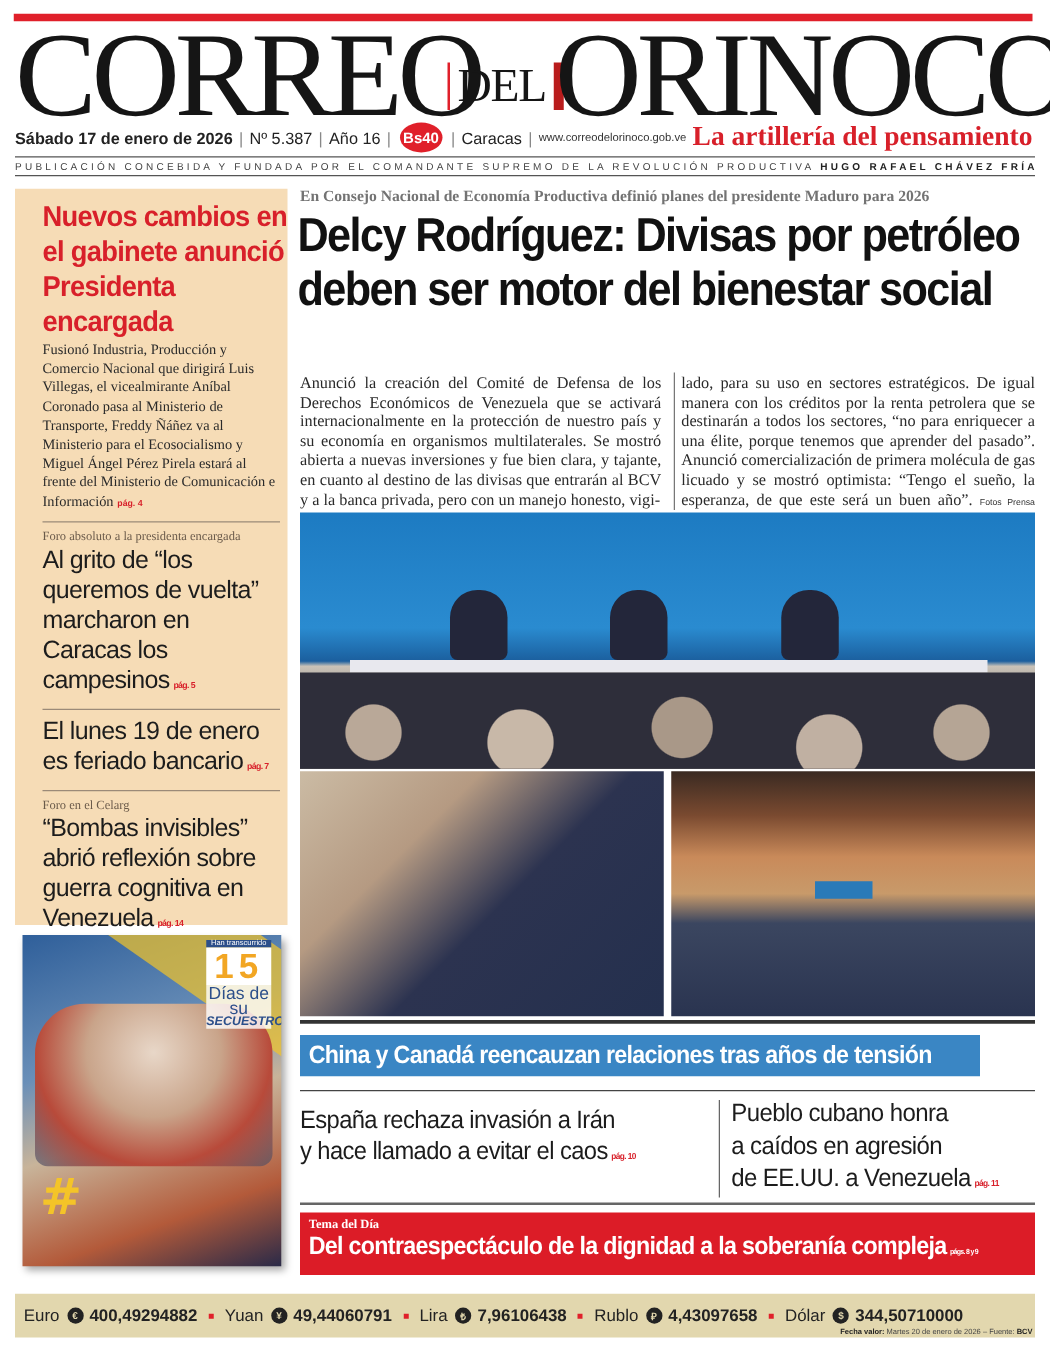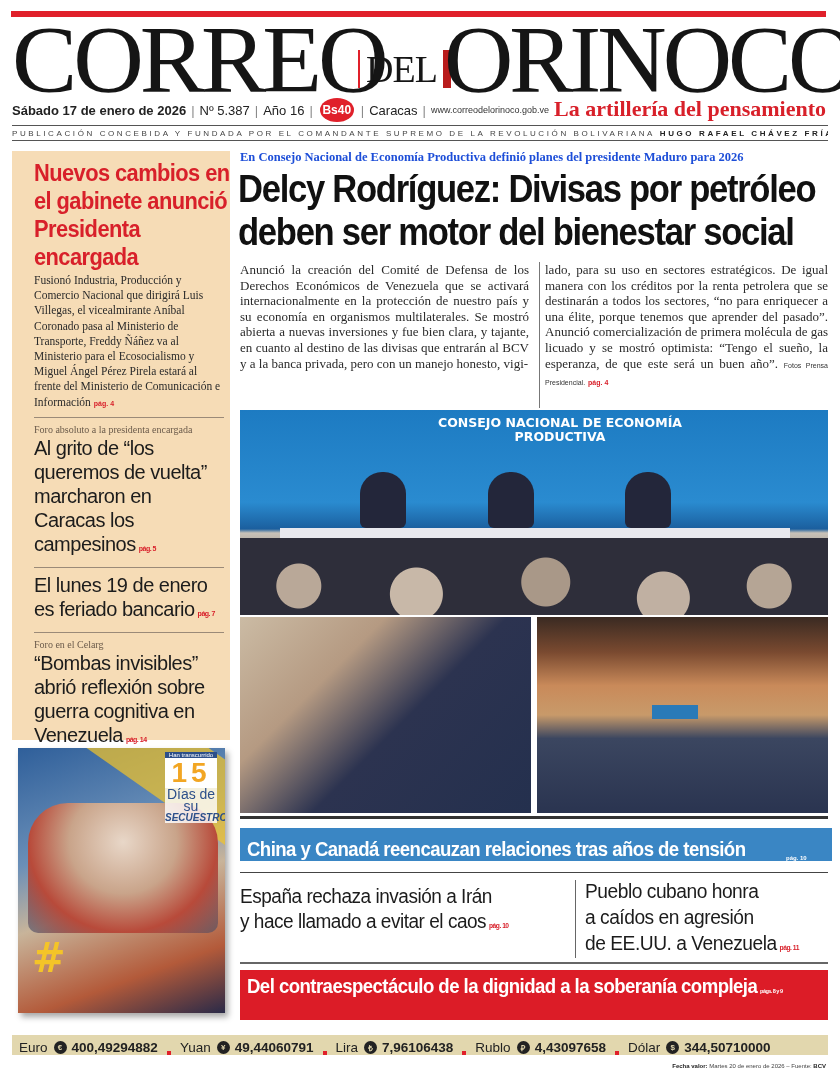--- a/index.html
+++ b/index.html
@@ -38,60 +38,60 @@
   .promo-counter { position: absolute; right: 8px; top: 4px; width: 52px; text-align: center; }
   .promo-counter .small { font-size: 6px; color: #fff; background: #2c4f8a; }
   .promo-counter .num { font-family: "Liberation Sans", sans-serif; font-weight: bold; font-size: 28px; color: #f2a623; background: #fff; line-height: 30px; letter-spacing: 4px; }
   .promo-counter .dias { font-size: 14px; color: #2c4f8a; font-weight: normal; line-height: 12px; background: rgba(255,255,255,0.8); }
   .promo-counter .sec { font-size: 10px; color: #2c4f8a; font-weight: bold; font-style: italic; background: rgba(255,255,255,0.8); }
   .promo-people { position: absolute; left: 10px; top: 55px; width: 190px; height: 130px; border-radius: 40px 40px 10px 10px; background: radial-gradient(ellipse at 50% 30%, #e8d7c8 0%, #c9a48a 40%, #b84a3a 70%, rgba(60,80,110,0.6) 100%); }
   .promo-hash { position: absolute; left: 14px; top: 190px; font-family: "DejaVu Sans", sans-serif; font-weight: bold; font-size: 40px; color: #f4c428; line-height: 40px; }
   .promo-title { position: absolute; left: 44px; top: 192px; font-family: "DejaVu Sans", sans-serif; font-weight: bold; font-size: 18px; line-height: 20px; color: #fff; text-shadow: 1px 1px 2px rgba(0,0,0,0.5); }
 
   
-  .main-kicker { position: absolute; left: 240px; top: 150px; width: 590px; font-family: "Liberation Serif", serif; font-weight: bold; font-size: 12.5px; color: #1d4ed8; white-space: nowrap; }
+  .main-kicker { position: absolute; left: 240px; top: 150px; width: 590px; font-family: "Liberation Serif", serif; font-weight: bold; font-size: 12.5px; color: #737373; white-space: nowrap; }
   .main-head { position: absolute; left: 238px; top: 168px; width: 592px; font-family: "Liberation Sans", sans-serif; font-weight: bold; font-size: 38px; line-height: 43px; color: #111; letter-spacing: -1.4px; transform: scaleX(0.91); transform-origin: left; white-space: nowrap; }
   .main-body { position: absolute; left: 240px; top: 262px; width: 588px; height: 146px; display: flex; gap: 10px; }
-  .main-body .col { width: 289px; font-family: "Liberation Serif", serif; font-size: 13px; line-height: 15.6px; color: #2a2a2a; text-align: justify; }
+  .main-body .col { width: 289px; font-family: "Liberation Serif", serif; font-size: 13px; line-height: 15.6px; color: #2a2a2a; text-align: justify; margin-top: 36px; }
   .main-body .col + .col { border-left: 1px solid #777; padding-left: 5px; }
   .credit { font-family: "Liberation Sans", sans-serif; font-size: 7px; color: #333; }
 
   
   .photo-main { position: absolute; left: 240px; top: 410px; width: 588px; height: 205px; background: linear-gradient(180deg, #1d7bc2 0%, #2a8bd0 45%, #1b5f9e 58%, #c9c2b8 60%, #8c857d 75%, #3f3c3c 100%); overflow: hidden; }
   .photo-main .banner { position: absolute; left: 190px; top: 6px; width: 260px; text-align: center; font-family: "DejaVu Sans", sans-serif; font-weight: bold; font-size: 12.5px; line-height: 14px; color: #fff; }
   .photo-main .table { position: absolute; left: 40px; top: 118px; width: 510px; height: 10px; background: #e8e8ee; }
   .photo-main .person { position: absolute; top: 62px; width: 46px; height: 56px; border-radius: 22px 22px 6px 6px; background: #23263a; }
   .photo-main .crowd { position: absolute; left: 0; top: 128px; width: 588px; height: 80px; background: radial-gradient(circle at 10% 60%, #b9a898 0 22px, transparent 23px), radial-gradient(circle at 30% 70%, #c8b8a8 0 26px, transparent 27px), radial-gradient(circle at 52% 55%, #a99888 0 24px, transparent 25px), radial-gradient(circle at 72% 75%, #c0b0a2 0 26px, transparent 27px), radial-gradient(circle at 90% 60%, #b5a595 0 22px, transparent 23px), #2e2e3a; }
 
   .photo-left { position: absolute; left: 240px; top: 617px; width: 291px; height: 196px; background: linear-gradient(135deg, #cbbba4 0%, #b59a82 30%, #2c3350 55%, #24304e 100%); overflow: hidden; }
   .photo-right { position: absolute; left: 537px; top: 617px; width: 291px; height: 196px; background: linear-gradient(180deg, #3a2a22 0%, #7a4a30 18%, #c98a5a 35%, #c89a6a 50%, #3b4660 62%, #2a3450 100%); overflow: hidden; }
   .photo-right .stage { position: absolute; left: 115px; top: 88px; width: 46px; height: 14px; background: #2a7ab8; }
 
   .sep-thick { position: absolute; left: 240px; top: 816px; width: 588px; height: 3px; background: #333; }
 
-  .blue-band { position: absolute; left: 240px; top: 828px; width: 592px; height: 33px; background: #3a86c4; display: flex; align-items: flex-end; padding-left: 7px; }
+  .blue-band { position: absolute; left: 240px; top: 828px; width: 544px; height: 33px; background: #3a86c4; display: flex; align-items: center; padding-left: 7px; }
   .blue-band .txt { font-family: "Liberation Sans", sans-serif; font-weight: bold; font-size: 20px; color: #fff; letter-spacing: -0.6px; transform: scaleX(0.93); transform-origin: left; white-space: nowrap; }
   .blue-band .pag { color: #fff; font-size: 6px; }
 
   .sep-thin { position: absolute; left: 240px; top: 872px; width: 588px; height: 1px; background: #444; }
 
   .story-es { position: absolute; left: 240px; top: 884px; width: 330px; }
   .story-es .kicker { font-size: 9.5px; color: #555; }
   .story-es .head { font-family: "Liberation Sans", sans-serif; font-size: 20px; line-height: 25px; color: #1c1c1c; letter-spacing: -0.5px; transform: scaleX(0.95); transform-origin: left; white-space: nowrap; }
   .vdiv { position: absolute; left: 575px; top: 880px; width: 1px; height: 78px; background: #666; }
   .story-cu { position: absolute; left: 585px; top: 878px; width: 245px; font-family: "Liberation Sans", sans-serif; font-size: 20px; line-height: 26px; color: #1c1c1c; letter-spacing: -0.5px; transform: scaleX(0.96); transform-origin: left; white-space: nowrap; }
 
   .sep-thin2 { position: absolute; left: 240px; top: 962px; width: 588px; height: 2px; background: #666; }
 
   .red-band { position: absolute; left: 240px; top: 970px; width: 588px; height: 50px; background: #dc1c27; padding: 4px 7px; }
   .red-band .kick { font-family: "Liberation Serif", serif; font-weight: bold; font-size: 10px; color: #fff; }
   .red-band .txt { font-family: "Liberation Sans", sans-serif; font-weight: bold; font-size: 20px; line-height: 24px; color: #fff; letter-spacing: -0.6px; transform: scaleX(0.93); transform-origin: left; white-space: nowrap; }
   .red-band .pag { color: #fff; font-size: 6px; }
 
-  .fx-bar { position: absolute; left: 12px; top: 1035px; width: 816px; height: 20px; background: #e2d7ae; display: flex; align-items: flex-end; padding-left: 7px; font-family: "Liberation Sans", sans-serif; font-size: 13.5px; color: #222; white-space: nowrap; }
+  .fx-bar { position: absolute; left: 12px; top: 1035px; width: 816px; height: 35px; background: #e2d7ae; display: flex; align-items: center; padding-left: 7px; font-family: "Liberation Sans", sans-serif; font-size: 13.5px; color: #222; white-space: nowrap; }
   .fx-item { display: inline-flex; align-items: center; }
   .fx-name { margin-right: 6px; }
   .fx-icon { display: inline-flex; align-items: center; justify-content: center; width: 13px; height: 13px; border-radius: 50%; background: #222; color: #e2d7ae; font-size: 8px; font-weight: bold; margin-right: 5px; }
   .fx-val { font-weight: bold; }
   .fx-dot { display: inline-block; width: 4px; height: 4px; background: #e0202a; margin: 0 9px; }
   .fx-note { position: absolute; right: 14px; top: 1063px; font-family: "Liberation Sans", sans-serif; font-size: 6px; color: #444; }
   .fx-note b { color: #222; }
 </style>
 </head>
 <body>
@@ -113,21 +113,21 @@
   <span class="sep">|</span>
   <span class="bs-badge">Bs40</span>
   <span class="sep">|</span>
   <span>Caracas</span>
   <span class="sep">|</span>
   <span class="url">www.correodelorinoco.gob.ve</span>
 </div>
 <div class="tagline">La artillería del pensamiento</div>
 
 <div class="founder-line">
-  <span>PUBLICACIÓN CONCEBIDA Y FUNDADA POR EL COMANDANTE SUPREMO DE LA REVOLUCIÓN BOLIVARIANA</span>&nbsp;
+  <span>PUBLICACIÓN CONCEBIDA Y FUNDADA POR EL COMANDANTE SUPREMO DE LA REVOLUCIÓN PRODUCTIVA</span>&nbsp;
   <b>HUGO RAFAEL CHÁVEZ FRÍAS</b>&nbsp;
   
 </div>
 
 <aside class="left-col">
   <div class="lead-red">Nuevos cambios en el gabinete anunció Presidenta encargada</div>
   <p class="lead-body"><span>Fusionó Industria, Producción y Comercio Nacional que dirigirá Luis Villegas, el vicealmirante Aníbal Coronado pasa al Ministerio de Transporte, Freddy Ñáñez va al Ministerio para el Ecosocialismo y Miguel Ángel Pérez Pirela estará al frente del Ministerio de Comunicación e Información</span><span class="pag">pág. 4</span></p>
   <div class="left-divider"></div>
 
   <div class="kicker">Foro absoluto a la presidenta encargada</div>
@@ -157,21 +157,20 @@
 <h1 class="main-head">
   <div>Delcy Rodríguez: Divisas por petróleo</div>
   <div>deben ser motor del bienestar social</div>
 </h1>
 <div class="main-body">
   <p class="col">Anunció la creación del Comité de Defensa de los Derechos Económicos de Venezuela que se activará internacionalmente en la protección de nuestro país y su economía en organismos multilaterales. Se mostró abierta a nuevas inversiones y fue bien clara, y tajante, en cuanto al destino de las divisas que entrarán al BCV y a la banca privada, pero con un manejo honesto, vigi-</p>
   <p class="col"><span>lado, para su uso en sectores estratégicos. De igual manera con los créditos por la renta petrolera que se destinarán a todos los sectores, “no para enriquecer a una élite, porque tenemos que aprender del pasado”. Anunció comercialización de primera molécula de gas licuado y se mostró optimista: “Tengo el sueño, la esperanza, de que este será un buen año”.</span> <span class="credit">Fotos Prensa Presidencial.</span><span class="pag">pág. 4</span></p>
 </div>
 
 <div class="photo-main">
-  <div class="banner">CONSEJO NACIONAL DE ECONOMÍA PRODUCTIVA</div>
   <div class="person" style="left:120px;"></div>
   <div class="person" style="left:248px;"></div>
   <div class="person" style="left:385px;"></div>
   <div class="table"></div>
   <div class="crowd"></div>
 </div>
 <div class="photo-left"></div>
 <div class="photo-right">
     <div class="stage"></div>
   </div>
@@ -192,20 +191,21 @@
 <div class="vdiv"></div>
 <div class="story-cu">
   <div>Pueblo cubano honra</div>
   <div>a caídos en agresión</div>
   <div><span>de EE.UU. a Venezuela</span><span class="pag">pág. 11</span></div>
 </div>
 
 <div class="sep-thin2"></div>
 
 <div class="red-band">
+  <div class="kick">Tema del Día</div>
   <div class="txt"><span>Del contraespectáculo de la dignidad a la soberanía compleja</span><span class="pag">págs. 8 y 9</span></div>
 </div>
 
 <div class="fx-bar">
   <span class="fx-item">
       <span class="fx-name">Euro</span>
       <span class="fx-icon">€</span>
       <span class="fx-val">400,49294882</span>
     </span>
   <span class="fx-dot"></span>

